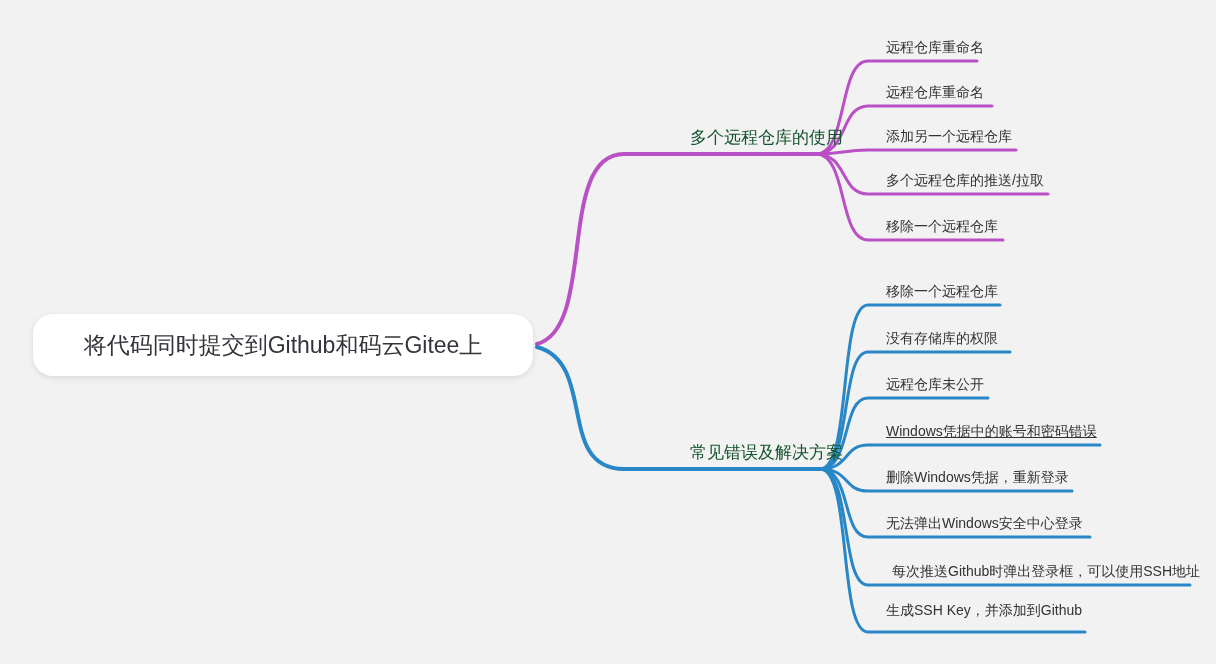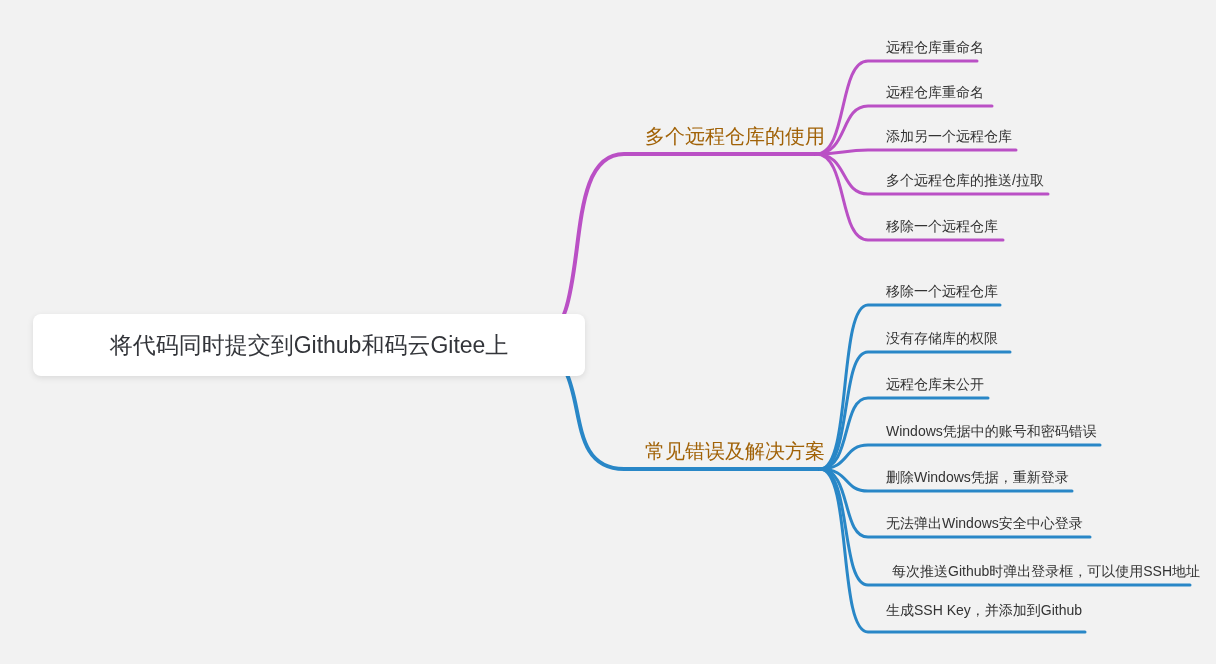--- a/index.html
+++ b/index.html
@@ -20,37 +20,38 @@
   svg.connectors path {
     fill: none;
     stroke-linecap: round;
     stroke-linejoin: round;
   }
   path.main-line  { stroke-width: 4; }
   path.child-line { stroke-width: 3; }
   .root-node {
     position: absolute;
     left: 33px; top: 314px;
-    width: 552px; height: 62px;
+    width: 500px; height: 62px;
     background: #ffffff;
-    border-radius: 8px;
+    border-radius: 20px;
     box-shadow: 0 2px 6px rgba(0,0,0,0.10);
     display: flex;
     align-items: center;
     justify-content: center;
     font-size: 23px;
     color: #33353a;
     white-space: nowrap;
   }
   .branch-label {
     position: absolute;
-    font-size: 20px;
+    font-size: 17px;
     line-height: 1;
     white-space: nowrap;
-    color: #a16207;
+    color: #14532d;
+    margin-left: 45px;
   }
   .leaf-label {
     position: absolute;
     left: 886px;
     font-size: 14px;
     line-height: 1;
     white-space: nowrap;
     color: #333333;
   }
 </style>
@@ -86,19 +87,19 @@
 
   <div class="leaf-label" style="bottom:610px;">远程仓库重命名</div>
   <div class="leaf-label" style="bottom:565px;">远程仓库重命名</div>
   <div class="leaf-label" style="bottom:521px;">添加另一个远程仓库</div>
   <div class="leaf-label" style="bottom:477px;">多个远程仓库的推送/拉取</div>
   <div class="leaf-label" style="bottom:431px;text-align:center;">移除一个远程仓库</div>
 
   <div class="leaf-label" style="bottom:366px;">移除一个远程仓库</div>
   <div class="leaf-label" style="bottom:319px;">没有存储库的权限</div>
   <div class="leaf-label" style="bottom:273px;">远程仓库未公开</div>
-  <div class="leaf-label" style="bottom:226px;">Windows凭据中的账号和密码错误</div>
+  <div class="leaf-label" style="bottom:226px;text-decoration:underline;">Windows凭据中的账号和密码错误</div>
   <div class="leaf-label" style="bottom:180px;">删除Windows凭据，重新登录</div>
   <div class="leaf-label" style="bottom:134px;">无法弹出Windows安全中心登录</div>
   <div class="leaf-label" style="bottom:86px;margin-left:6px;">每次推送Github时弹出登录框，可以使用SSH地址</div>
   <div class="leaf-label" style="bottom:47px;">生成SSH Key，并添加到Github</div>
 
 </div>
 
 </body></html>

